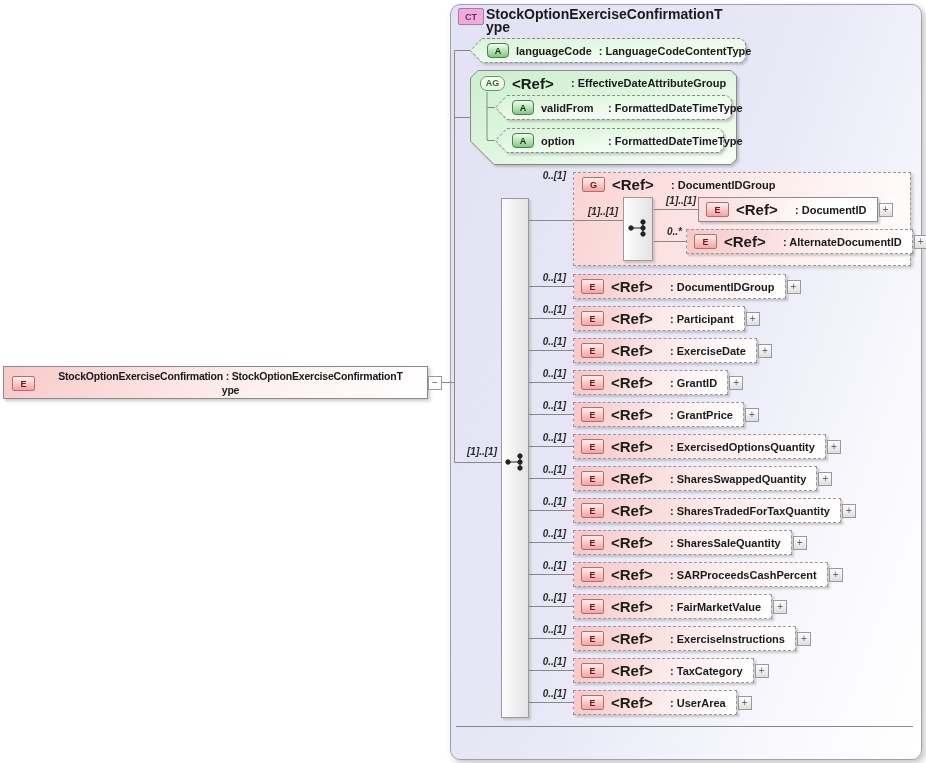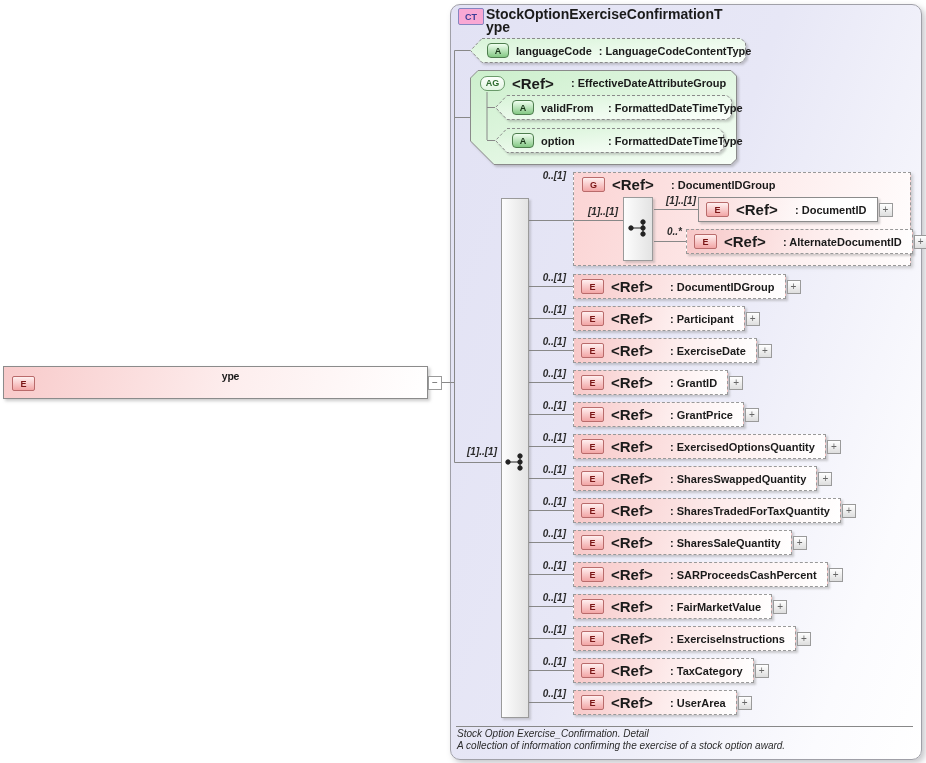--- a/index.html
+++ b/index.html
@@ -345,26 +345,23 @@
   </div>
 
   <div class="card" style="left:506px;top:688px;">0..[1]</div>
   <div class="el-row" style="left:573px;top:690px;">
     <span class="chip e-icon">E</span>
     <span class="ref">&lt;Ref&gt;</span>
     <span class="tname">UserArea</span>
     <span class="plus">+</span>
   </div>
 
-  <div class="footer">
-    <div>Stock Option Exercise_Confirmation. Detail</div>
-    <div>A collection of information confirming the exercise of a stock option award.</div>
-  </div>
 
   <div class="root-box">
     <span class="chip e-icon">E</span>
     <div class="root-title">
+      <div>StockOptionExerciseConfirmation : StockOptionExerciseConfirmationT</div>
       <div>ype</div>
     </div>
   </div>
   <div class="minus-box">−</div>
 
 </div>
 
 </body></html>

